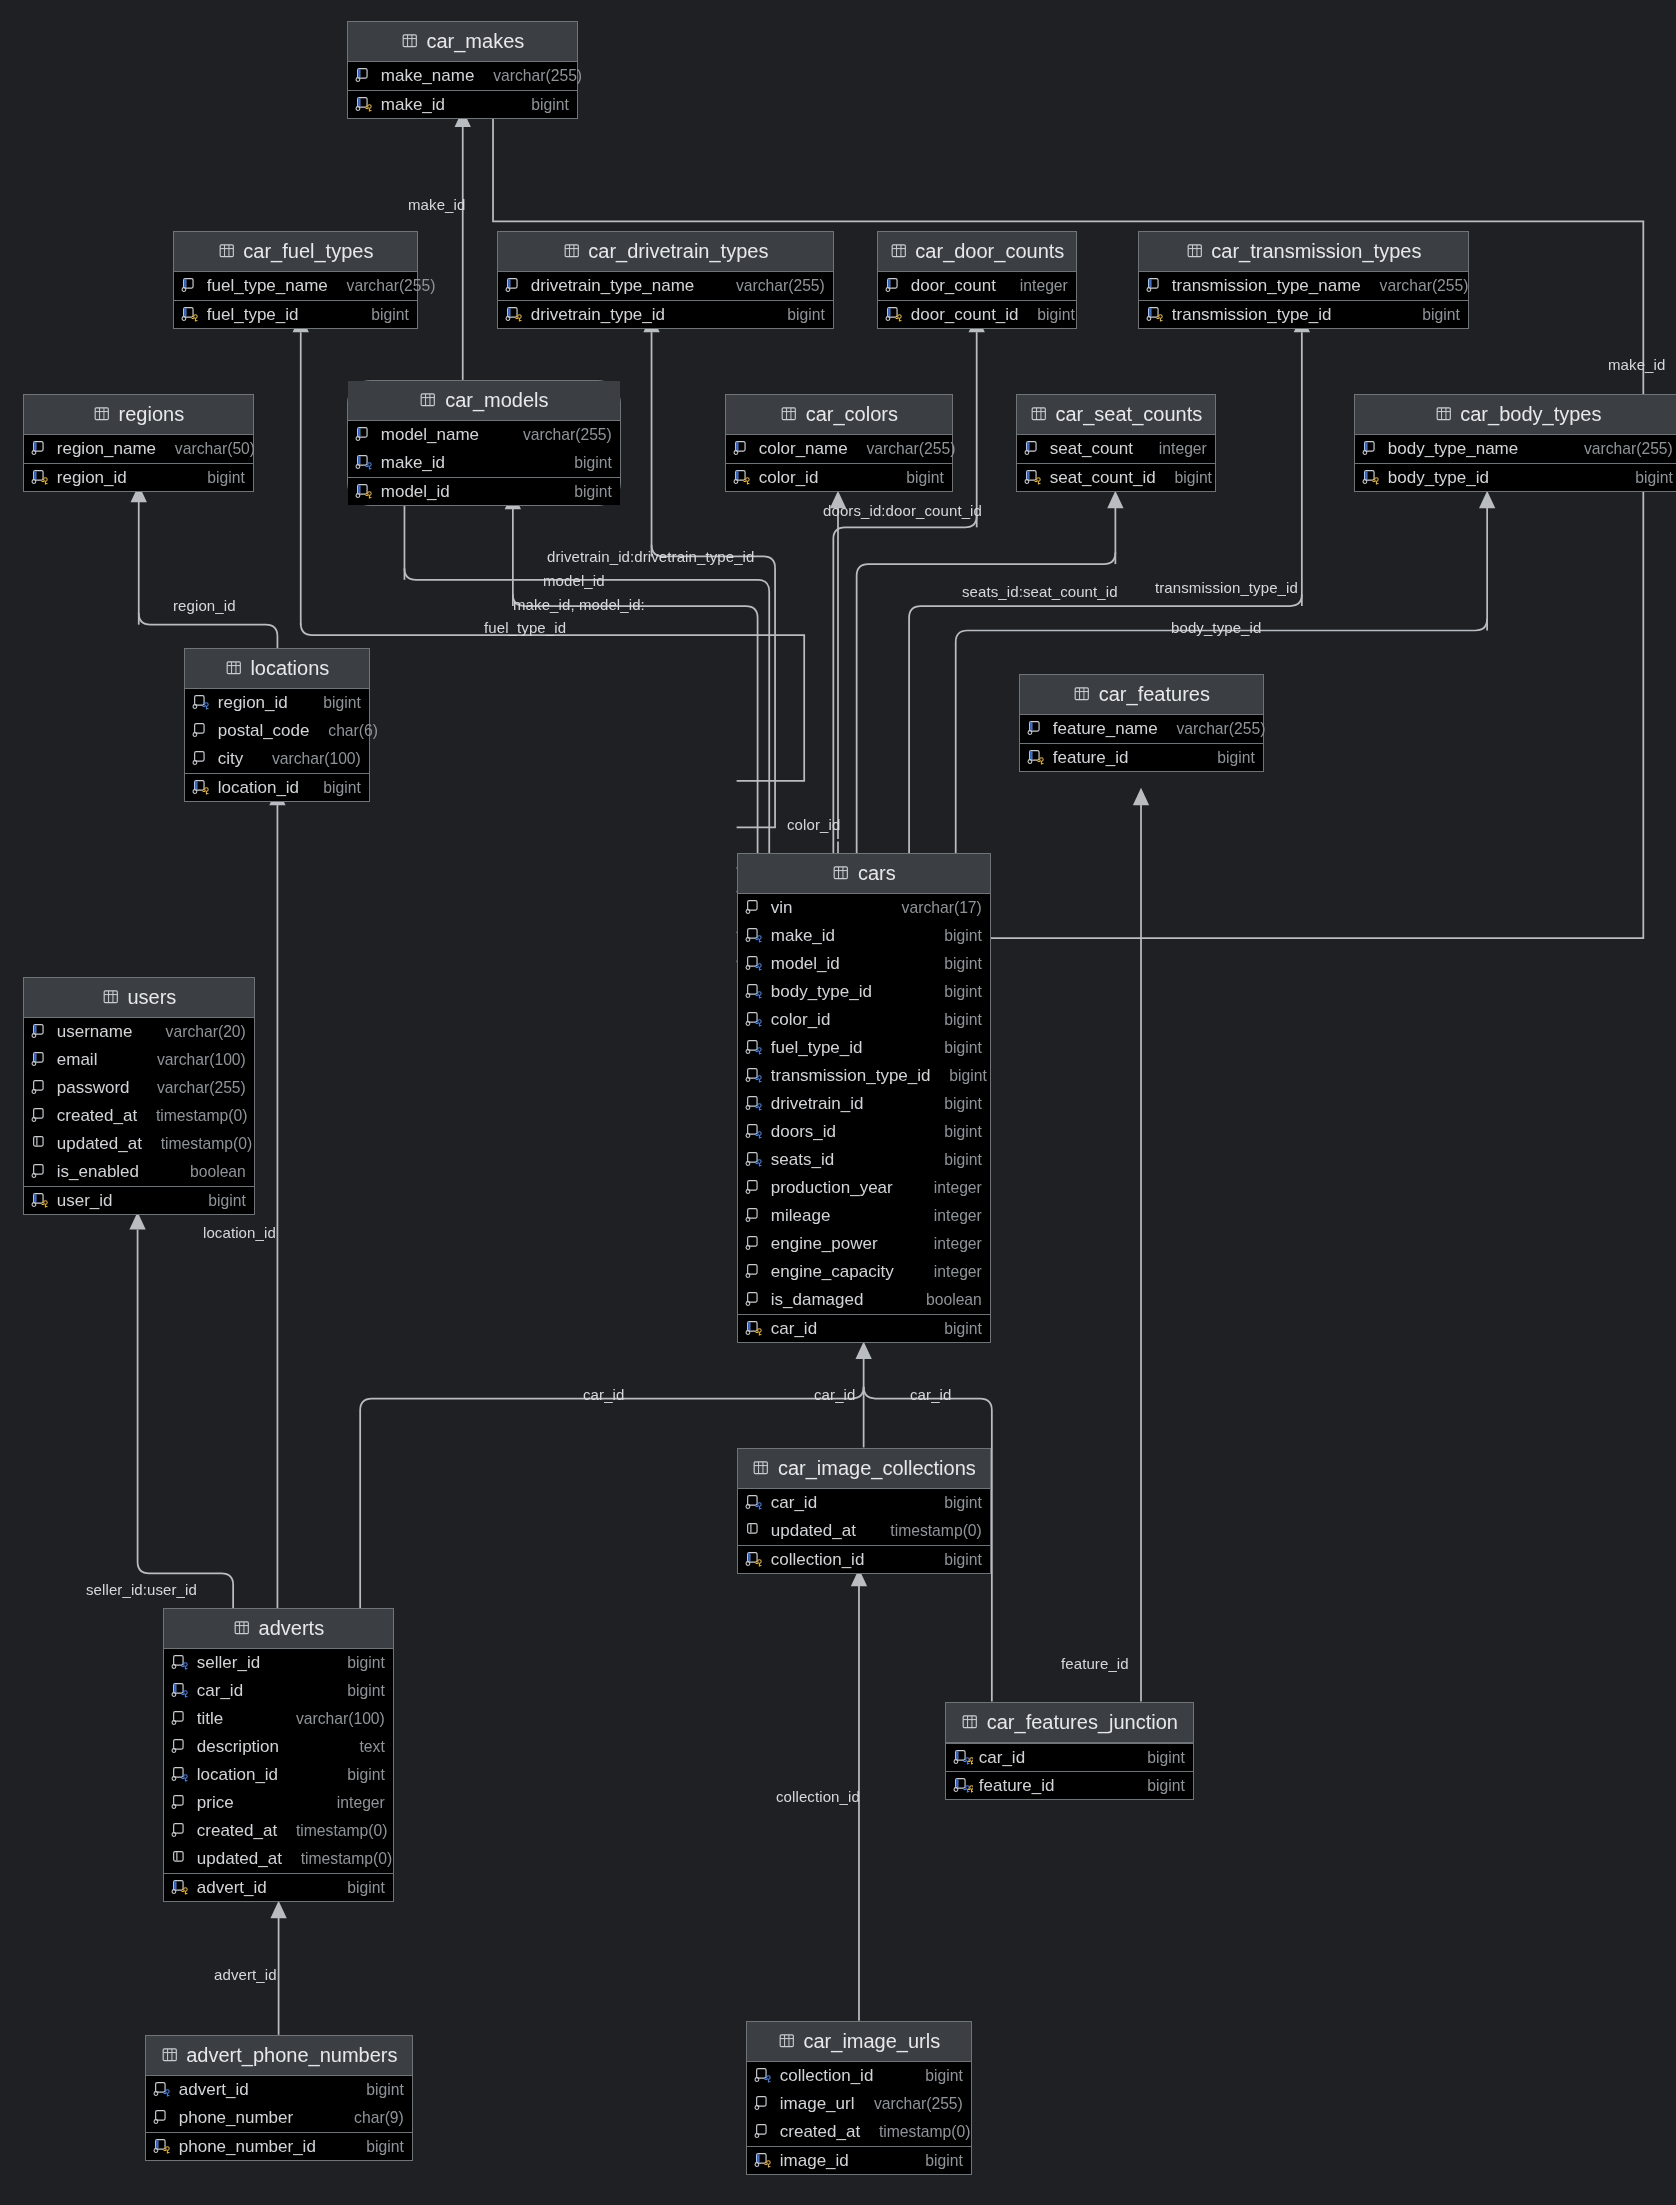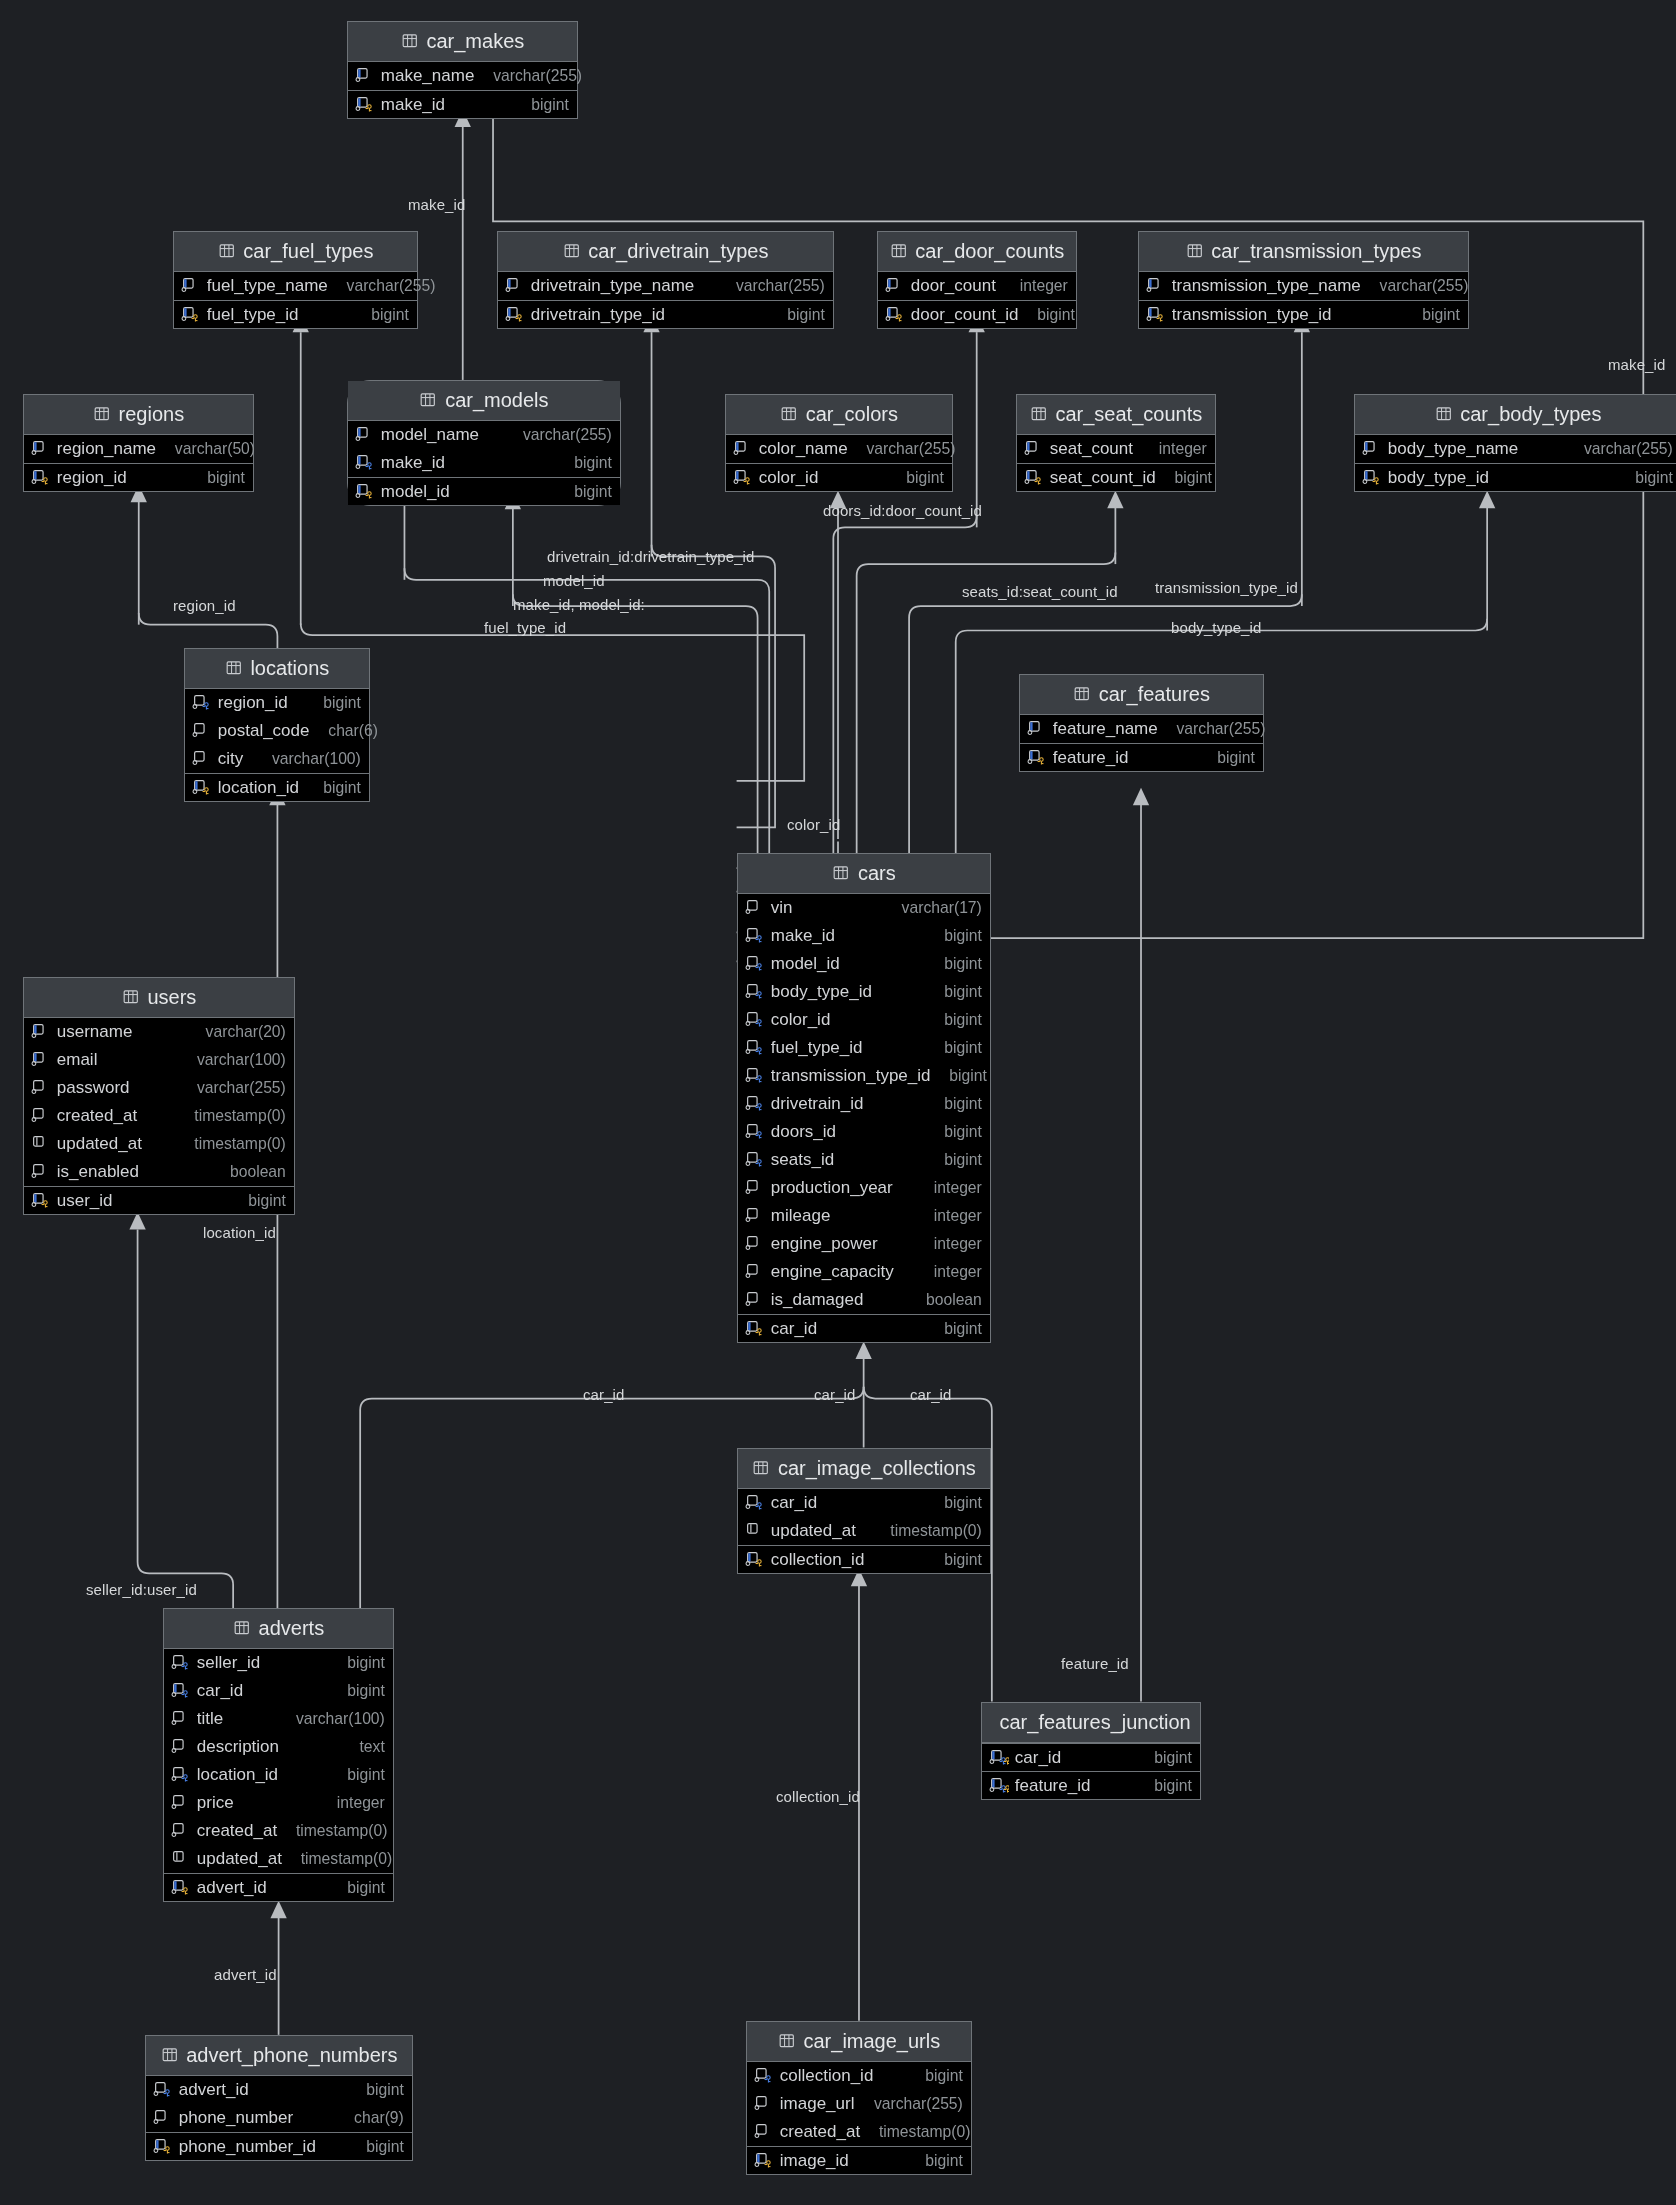--- a/index.html
+++ b/index.html
@@ -598,21 +598,21 @@
                 <circle cx="24.5" cy="19.5" r="3" fill="none" stroke="#e8b33a" stroke-width="1.8"></circle>
                 <line x1="24.5" y1="22.4" x2="24.5" y2="28" stroke="#e8b33a" stroke-width="1.8"></line>
                 <line x1="24.5" y1="26.5" x2="28" y2="26.5" stroke="#e8b33a" stroke-width="1.8"></line>
               </g>
             </svg>
             <span class="nm">feature_id</span>
             <span class="ty">bigint</span>
           </div>
         </div>
       </div>
-      <div class="tbl" style="left: 23px; top: 977px; width: 272px;">
+      <div class="tbl" style="left: 23px; top: 977px; width: 232px;">
         <div class="hdr">
           <svg viewBox="0 0 24 24" width="17.5" height="17.5">
             <rect x="3" y="4" width="18" height="16" rx="1.5" fill="none" stroke="#c9ccd0" stroke-width="1.6"></rect>
             <line x1="3" y1="9" x2="21" y2="9" stroke="#c9ccd0" stroke-width="1.4"></line>
             <line x1="9" y1="4" x2="9" y2="20" stroke="#c9ccd0" stroke-width="1.4"></line>
             <line x1="15" y1="4" x2="15" y2="20" stroke="#c9ccd0" stroke-width="1.4"></line>
           </svg>
           <span>users</span>
         </div>
         <div class="body">
@@ -1064,21 +1064,21 @@
                 <circle cx="24.5" cy="19.5" r="3" fill="none" stroke="#e8b33a" stroke-width="1.8"></circle>
                 <line x1="24.5" y1="22.4" x2="24.5" y2="28" stroke="#e8b33a" stroke-width="1.8"></line>
                 <line x1="24.5" y1="26.5" x2="28" y2="26.5" stroke="#e8b33a" stroke-width="1.8"></line>
               </g>
             </svg>
             <span class="nm">advert_id</span>
             <span class="ty">bigint</span>
           </div>
         </div>
       </div>
-      <div class="tbl" style="left: 945px; top: 1702px; width: 220px; margin-left: 36px;">
+      <div class="tbl" style="left: 945px; top: 1702px; width: 249px;">
         <div class="hdr">
           <svg viewBox="0 0 24 24" width="17.5" height="17.5">
             <rect x="3" y="4" width="18" height="16" rx="1.5" fill="none" stroke="#c9ccd0" stroke-width="1.6"></rect>
             <line x1="3" y1="9" x2="21" y2="9" stroke="#c9ccd0" stroke-width="1.4"></line>
             <line x1="9" y1="4" x2="9" y2="20" stroke="#c9ccd0" stroke-width="1.4"></line>
             <line x1="15" y1="4" x2="15" y2="20" stroke="#c9ccd0" stroke-width="1.4"></line>
           </svg>
           <span>car_features_junction</span>
         </div>
         <div class="body">

